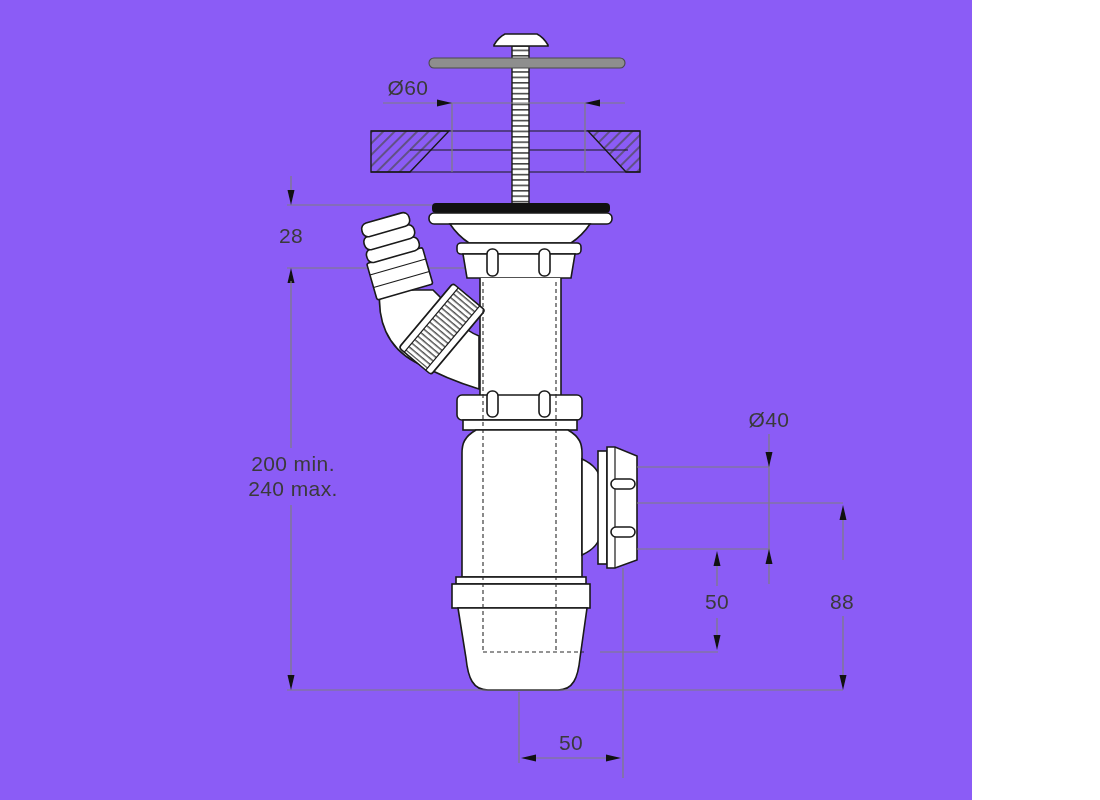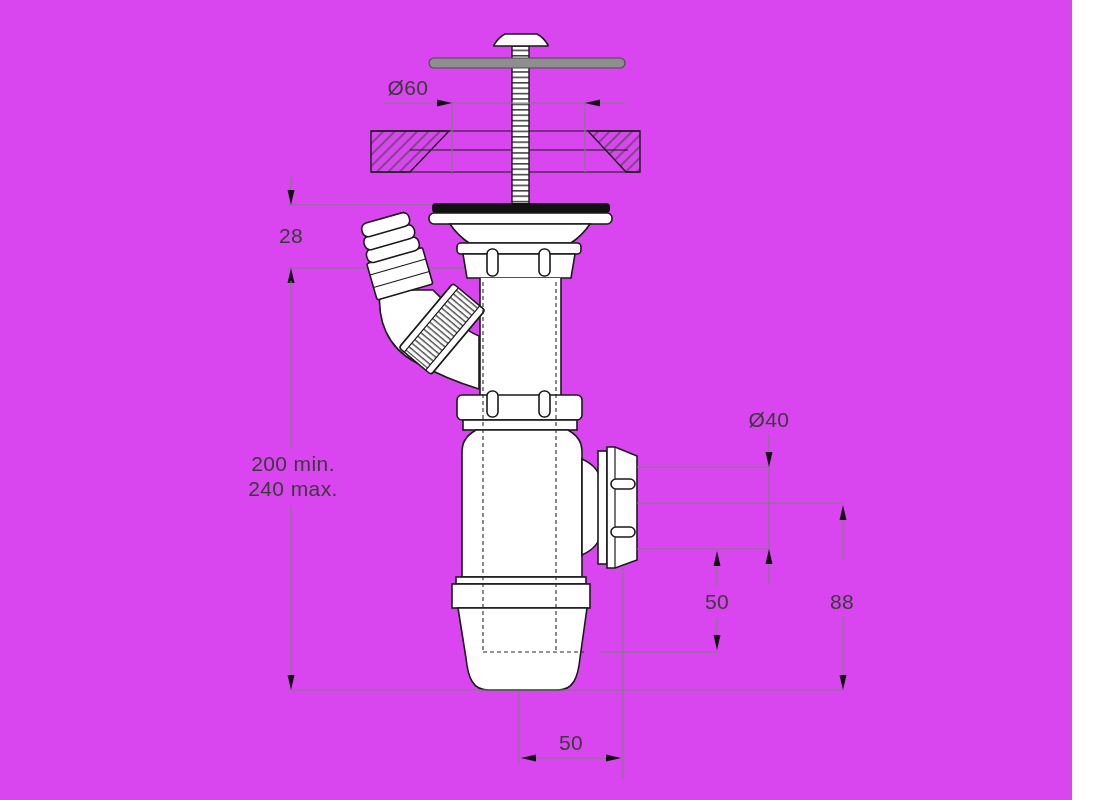--- a/index.html
+++ b/index.html
@@ -1,16 +1,16 @@
 <!DOCTYPE html>
 <html><head>
 <meta charset="utf-8">
 <style>
   html,body{margin:0;padding:0;background:#ffffff;}
-  .canvas{position:relative;width:1072px;height:800px;background:#d946ef;overflow:hidden;}
+  .canvas{position:relative;width:972px;height:800px;background:#8b5cf6;overflow:hidden;}
   svg{display:block;}
   text{font-family:"Liberation Sans", sans-serif;font-size:21px;fill:#3a3a3a;letter-spacing:.4px;}
   .outline{fill:#ffffff;stroke:#1a1a1a;stroke-width:1.6;}
   .outline-thin{fill:none;stroke:#1a1a1a;stroke-width:1.2;}
   .dim{stroke:#7e7e7e;stroke-width:1.2;fill:none;}
   .arrow{fill:#111111;stroke:none;}
   .dashed{stroke:#2a2a2a;stroke-width:1.1;fill:none;stroke-dasharray:4 3;}
 </style>
 </head>
 <body>

